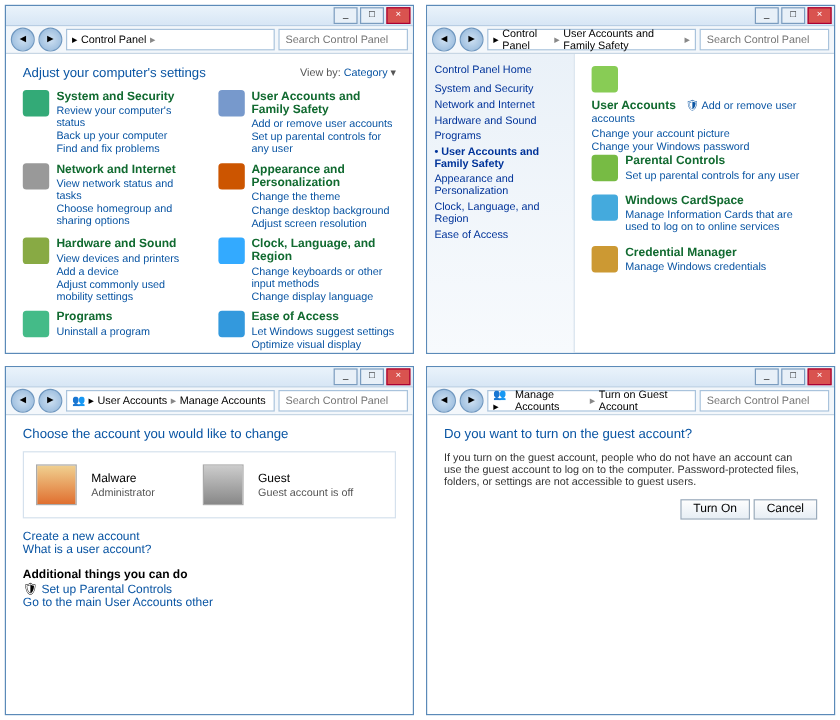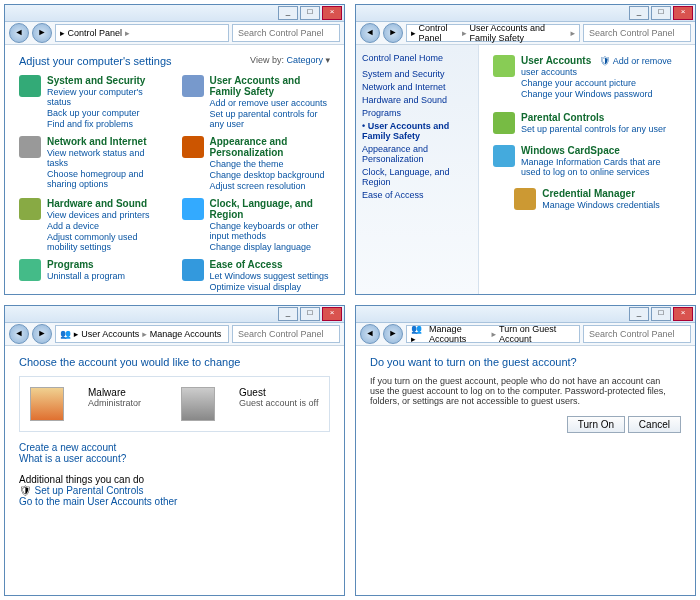--- a/index.html
+++ b/index.html
@@ -22,21 +22,21 @@
 .content{flex:1;padding:10px 14px;overflow:auto}
 .link{color:#0a55a3;cursor:pointer}
 .green{color:#116a30;font-weight:bold;cursor:pointer}
 .sub{color:#0a55a3;font-size:9px;margin:1px 0;cursor:pointer}
 .heading{color:#0a55a3;font-size:11px;margin-bottom:8px}
 .viewby{float:right;font-size:9px;color:#555}
 .cats{display:grid;grid-template-columns:1fr 1fr;gap:6px 14px}
 .cat{display:flex;gap:6px}
 .ico{width:22px;height:22px;border-radius:3px;flex-shrink:0}
 .accounts{display:flex;gap:40px;padding:10px;border:1px solid #d5e1ed}
-.acct{display:flex;gap:24px;}
+.acct{display:flex;gap:12px;align-items:center}
 .acct .pic{width:32px;height:32px;border:1px solid #aaa;background:linear-gradient(#f0d090,#e07030)}
 .acct .pic.g{background:linear-gradient(#ccc,#888)}
 .btn{border:1px solid #9ab;background:linear-gradient(#fdfdfd,#e7eef5);padding:2px 10px;font-size:10px;cursor:pointer}
 .sect{margin-top:10px}
 </style>
 </head>
 <body>
 
 <div class="grid">
 
@@ -162,21 +162,21 @@
             <div class="it">Network and Internet</div>
             <div class="it">Hardware and Sound</div>
             <div class="it">Programs</div>
             <div class="it sel">• User Accounts and Family Safety</div>
             <div class="it">Appearance and Personalization</div>
             <div class="it">Clock, Language, and Region</div>
             <div class="it">Ease of Access</div>
           </div>
 </div>
 <div class="content" id="items2">
-          <div class="cat" style="margin-bottom: 12px;">
+          <div class="cat" style="margin-bottom: 1px; flex-direction: column;">
             <div class="ico" style="background:#8c5"></div>
             <div>
               <div><span class="green">User Accounts</span><span class="sub" style="margin-left:8px">🛡 Add or remove user accounts</span></div>
               <div class="sub">Change your account picture</div>
               <div class="sub">Change your Windows password</div>
             </div>
           </div>
           <div class="cat" style="margin-bottom: 10px;">
             <div class="ico" style="background:#7b4"></div>
             <div>
@@ -184,21 +184,21 @@
               <div class="sub">Set up parental controls for any user</div>
             </div>
           </div>
           <div class="cat" style="margin-bottom: 10px;">
             <div class="ico" style="background:#4ad"></div>
             <div>
               <div><span class="green">Windows CardSpace</span></div>
               <div class="sub">Manage Information Cards that are used to log on to online services</div>
             </div>
           </div>
-          <div class="cat" style="margin-bottom: 12px; justify-content: center;">
+          <div class="cat" style="margin-bottom: 12px;">
             <div class="ico" style="background:#c93"></div>
             <div>
               <div><span class="green">Credential Manager</span></div>
               <div class="sub">Manage Windows credentials</div>
             </div>
           </div>
         </div>
 </div>
 </div>
 
@@ -239,21 +239,21 @@
                 <div style="font-size:9px;color:#555">Guest account is off</div>
               </div>
             </div>
 </div>
 <div class="sect">
             <div class="link">Create a new account</div>
           </div>
 <div>
             <div class="link">What is a user account?</div>
           </div>
-<div class="sect" style="font-weight:normal">Additional things you can do</div>
+<div class="sect" style="font-weight:bold">Additional things you can do</div>
 <div>🛡 <span class="link">Set up Parental Controls</span></div>
 <div><span class="link">Go to the main User Accounts other</span></div>
 </div>
       </div>
 </div>
 
 <div class="win">
 <div class="titlebar">
 <div class="tbtn">_</div>
 <div class="tbtn">□</div>

